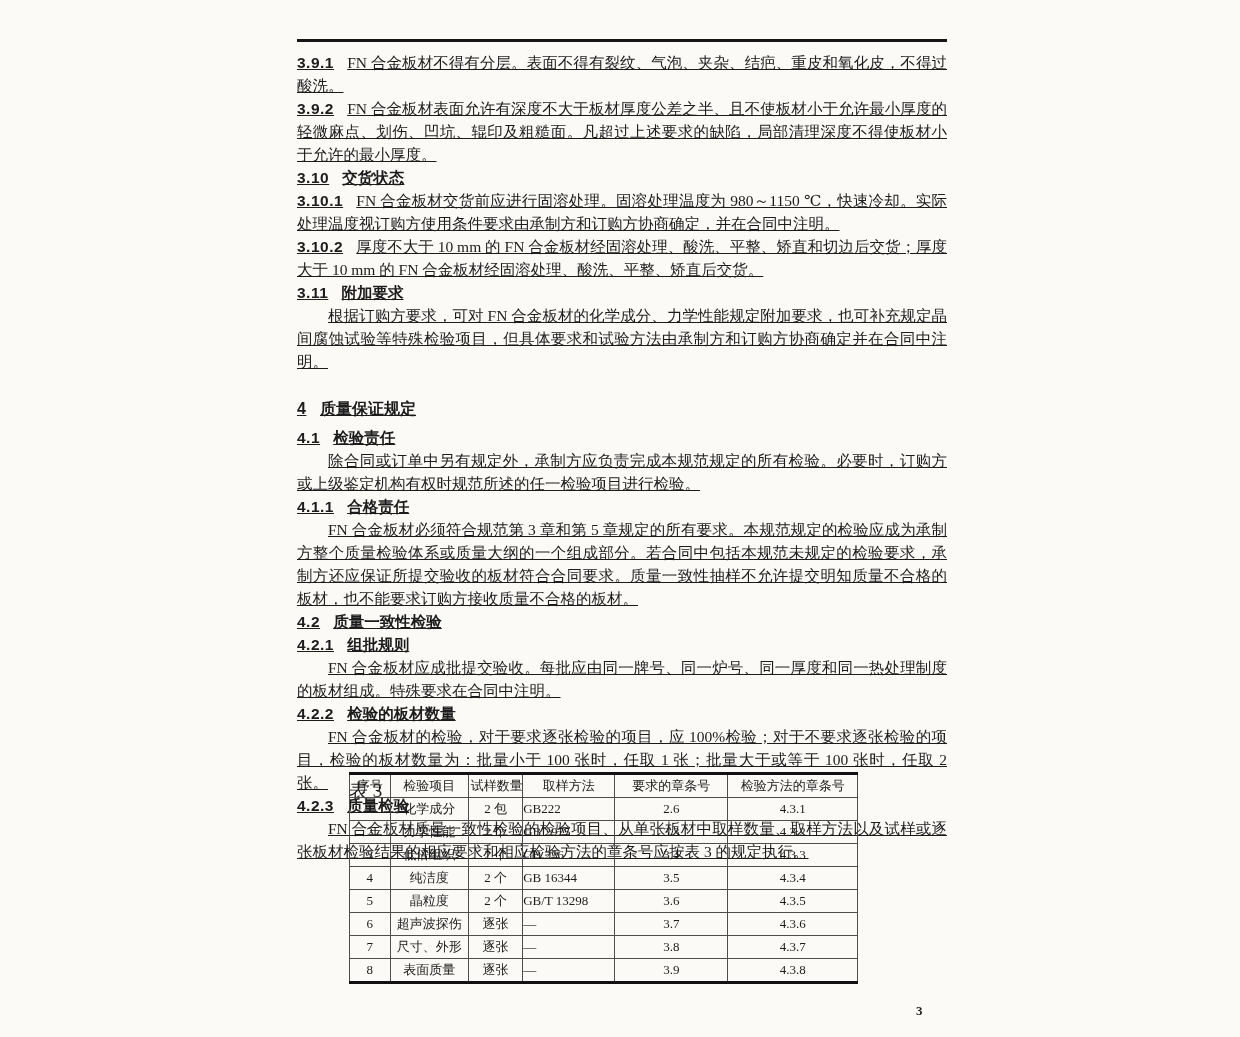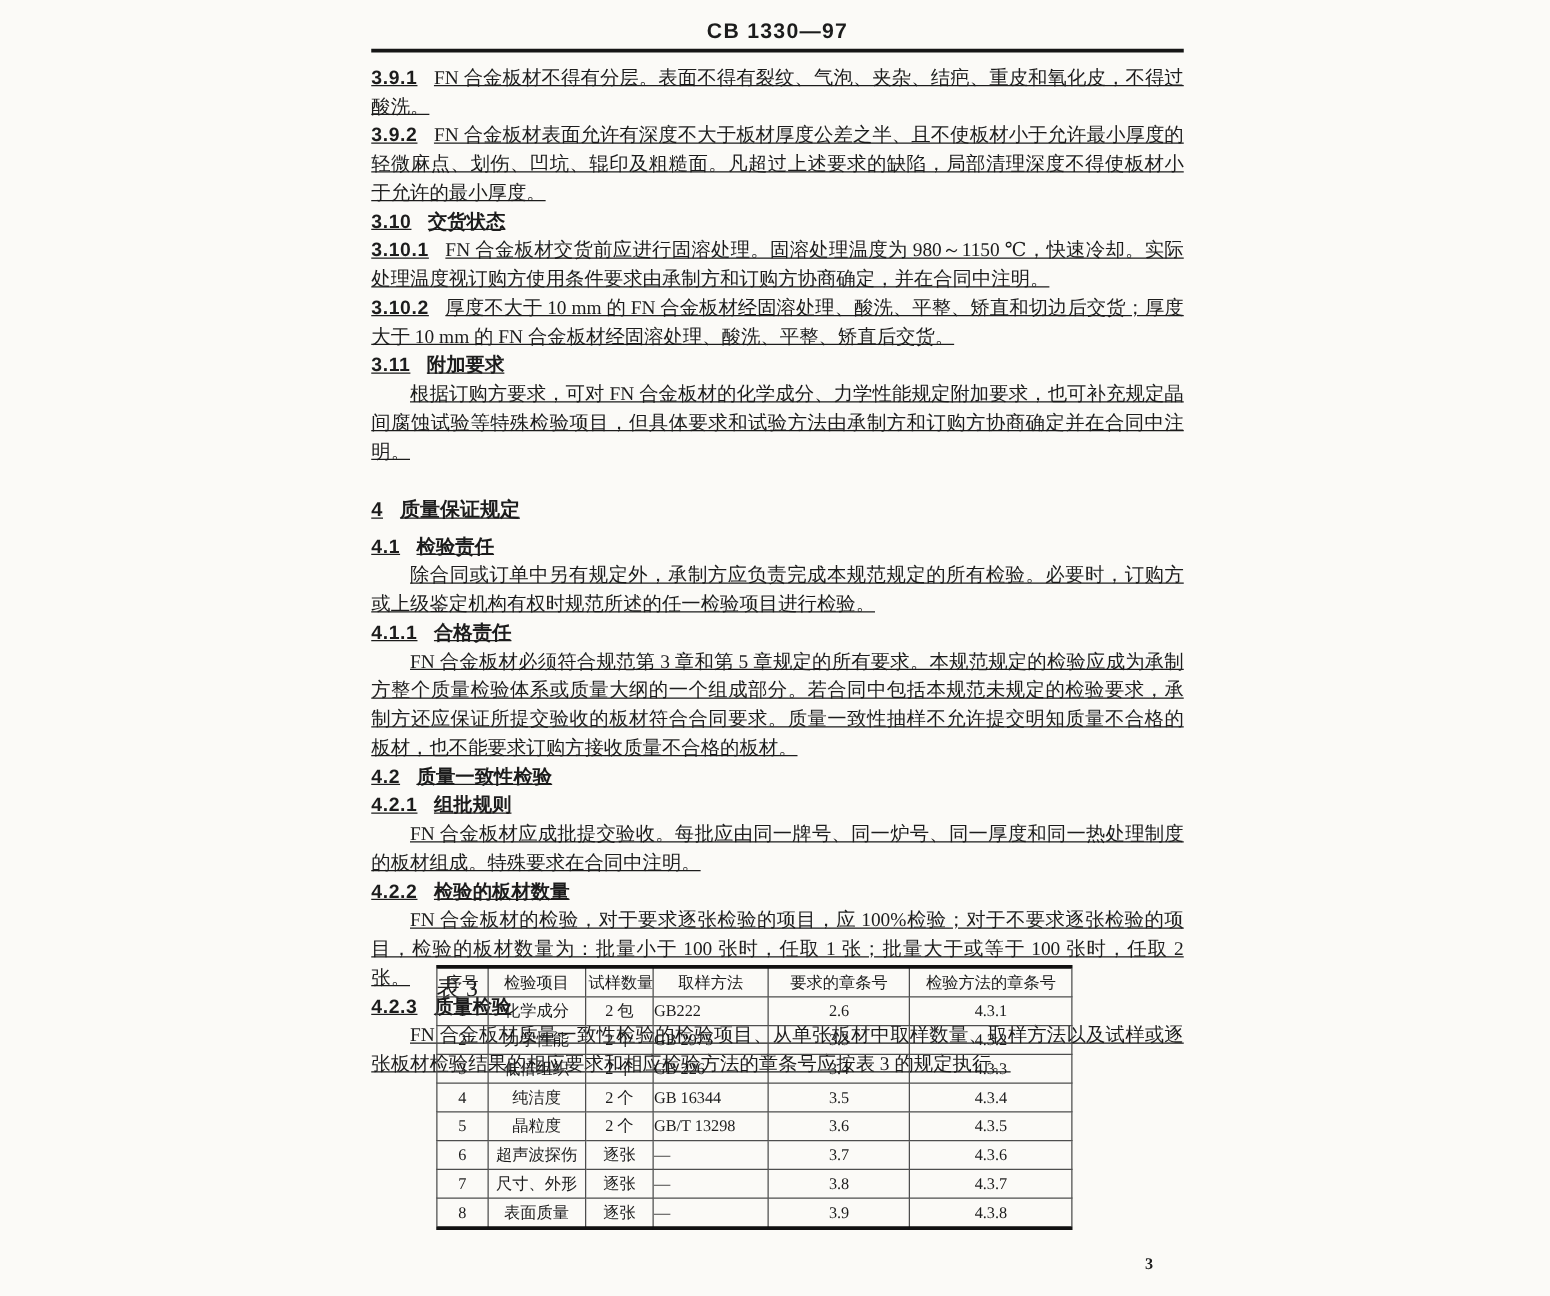--- a/index.html
+++ b/index.html
@@ -58,21 +58,20 @@
   .page-num {
     position:absolute; top:1003px; left:916px;
     font-size:13px; font-weight:700;
   }
 </style>
 </head>
 <body>
 
 <div class="page">
 
-  <div class="doc-code">CB 1330—97</div>
 
   <div class="header-rule"></div>
 
   <div class="doc-body">
       <p class="block clause-para"><span class="clause-num">3.9.1</span><span class="clause-text">FN 合金板材不得有分层。表面不得有裂纹、气泡、夹杂、结疤、重皮和氧化皮，不得过酸洗。</span></p>
       <p class="block clause-para"><span class="clause-num">3.9.2</span><span class="clause-text">FN 合金板材表面允许有深度不大于板材厚度公差之半、且不使板材小于允许最小厚度的轻微麻点、划伤、凹坑、辊印及粗糙面。凡超过上述要求的缺陷，局部清理深度不得使板材小于允许的最小厚度。</span></p>
       <p class="block clause-heading"><span class="clause-num">3.10</span><span class="clause-text">交货状态</span></p>
       <p class="block clause-para"><span class="clause-num">3.10.1</span><span class="clause-text">FN 合金板材交货前应进行固溶处理。固溶处理温度为 980～1150 ℃，快速冷却。实际处理温度视订购方使用条件要求由承制方和订购方协商确定，并在合同中注明。</span></p>
       <p class="block clause-para"><span class="clause-num">3.10.2</span><span class="clause-text">厚度不大于 10 mm 的 FN 合金板材经固溶处理、酸洗、平整、矫直和切边后交货；厚度大于 10 mm 的 FN 合金板材经固溶处理、酸洗、平整、矫直后交货。</span></p>
       <p class="block clause-heading"><span class="clause-num">3.11</span><span class="clause-text">附加要求</span></p>

